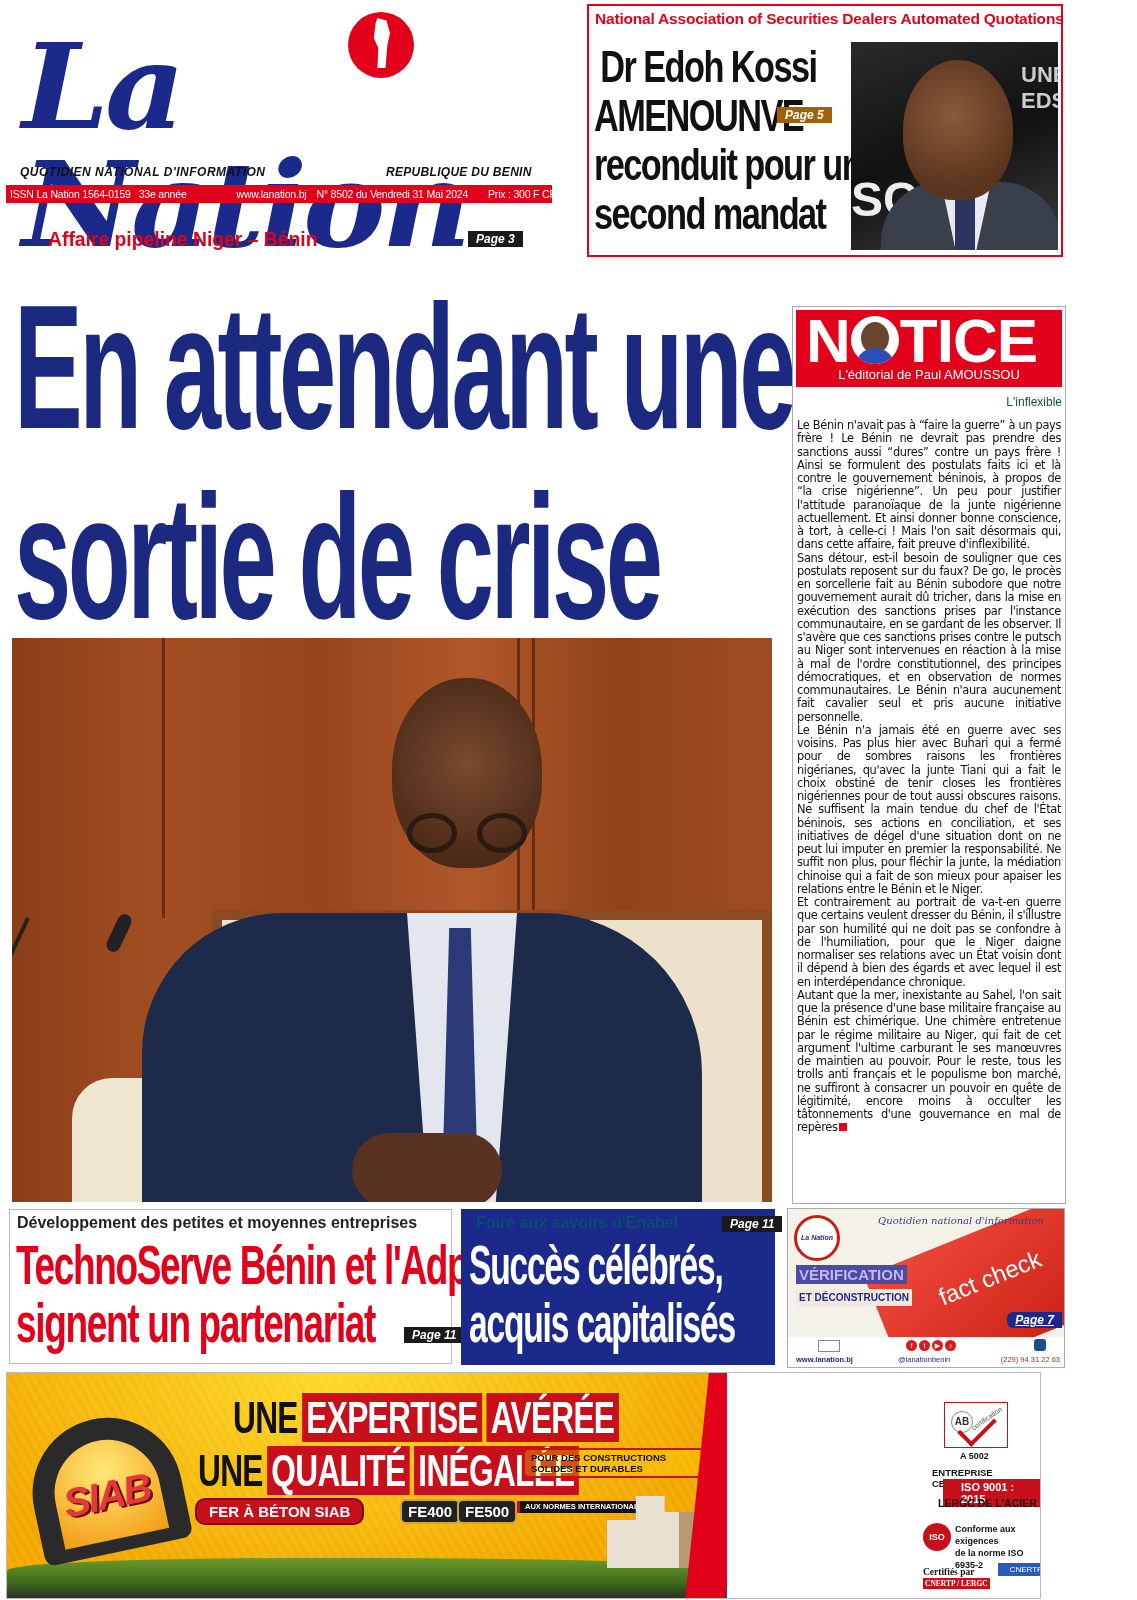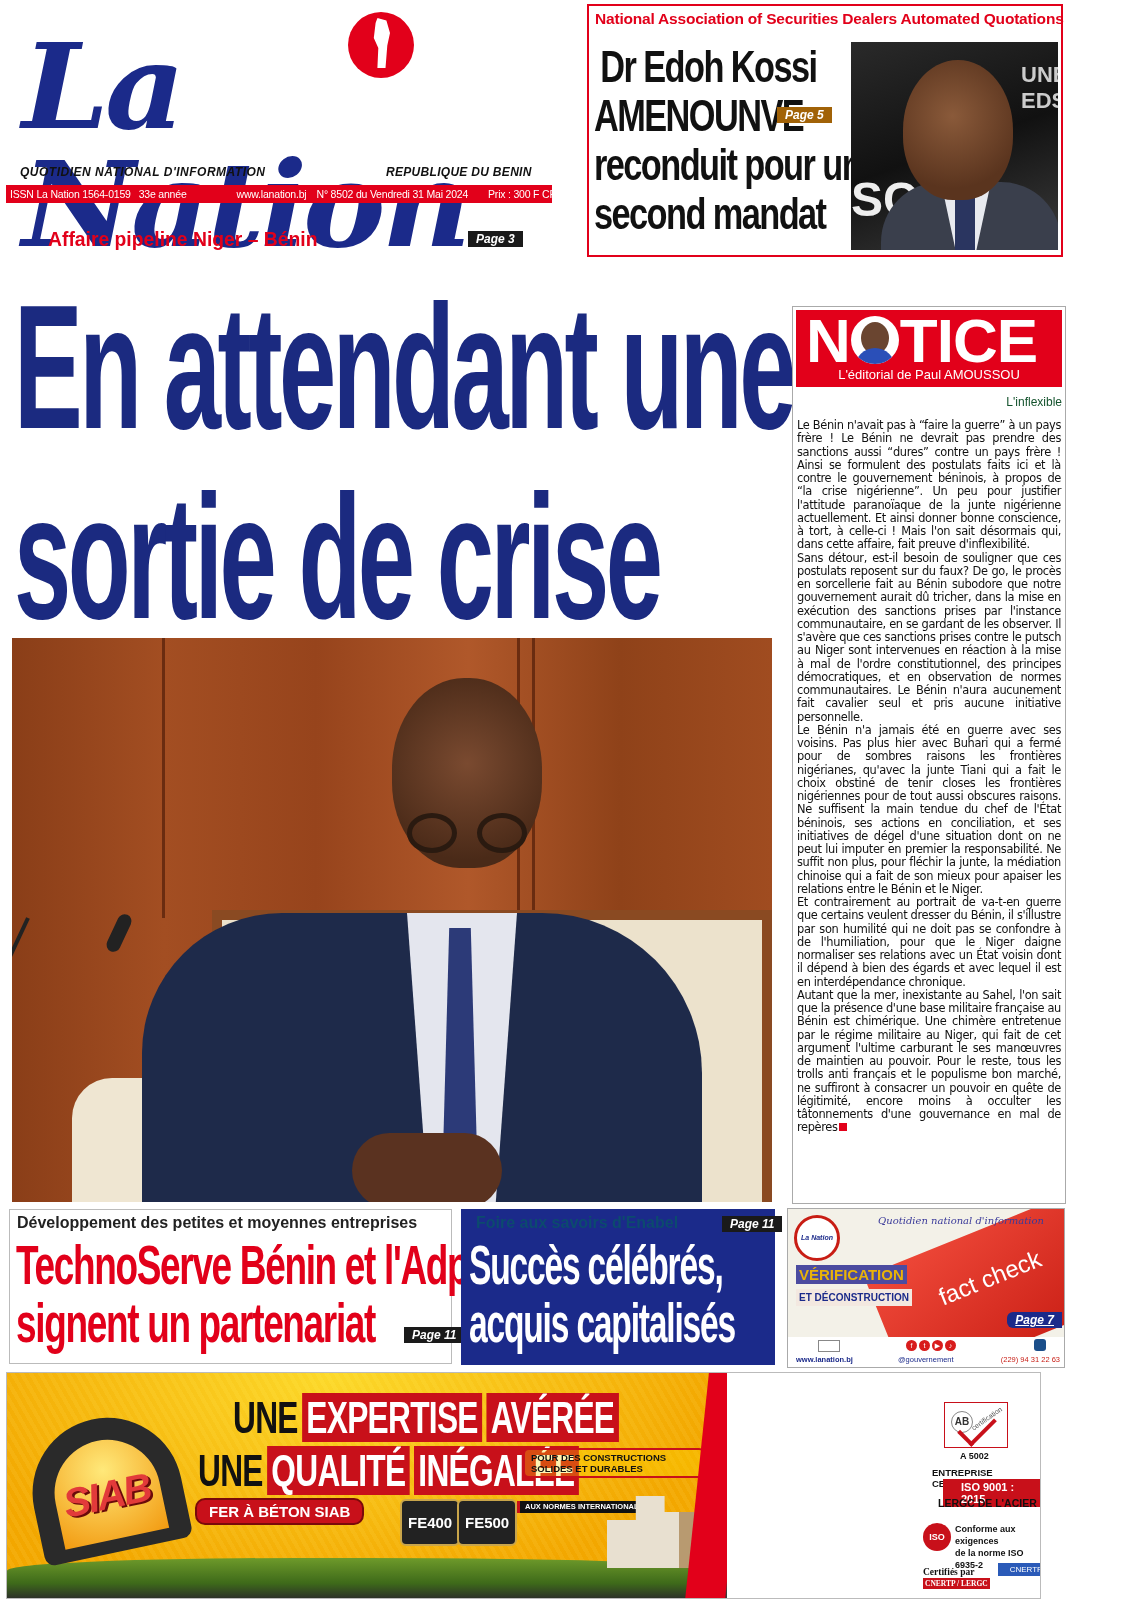--- a/index.html
+++ b/index.html
@@ -129,21 +129,21 @@
     left: 469px; top: 1236px; color: #fff; font-weight: bold; font-size: 56px; line-height: 58px;
     letter-spacing: -2px; transform: scaleX(0.6); transform-origin: left top; white-space: nowrap;
   }
   .b2-head .line { display: block; }
 
   .fc-box { left: 787px; top: 1208px; width: 278px; height: 160px; border: 1px solid #aaa; background: #f3f1e8; overflow: hidden; }
   .fc-key { position: absolute; left: 90px; top: 20px; width: 230px; height: 120px; background: linear-gradient(160deg, #f04a3a, #c81d14); border-radius: 10px; transform: rotate(-22deg); }
   .fc-key-text { position: absolute; left: 148px; top: 55px; font-size: 24px; color: #fff; transform: rotate(-22deg); white-space: nowrap; }
   .fc-logo { position: absolute; left: 6px; top: 6px; width: 46px; height: 46px; border-radius: 50%; border: 3px solid #c81d14; background: #fff; font-size: 7px; text-align: center; line-height: 40px; color: #1b2a8a; font-style: italic; font-weight: bold; }
   .fc-qni { position: absolute; left: 90px; top: 6px; font-size: 10px; font-style: italic; color: #3a3a9a; font-family: "DejaVu Serif", serif; }
-  .fc-verif { position: absolute; left: 8px; top: 56px; background: #4b4ba0; color: #eab308; font-size: 15px; font-weight: bold; padding: 1px 3px; }
+  .fc-verif { position: absolute; left: 8px; top: 56px; background: #4b4ba0; color: #c4b5fd; font-size: 15px; font-weight: bold; padding: 1px 3px; }
   .fc-decon { position: absolute; left: 8px; top: 80px; background: #f3e8e0; color: #1b2a8a; font-size: 10px; font-weight: bold; padding: 3px 3px; }
   .fc-page { position: absolute; right: 2px; top: 103px; text-decoration: underline; }
   .fc-foot { position: absolute; left: 0; top: 128px; width: 100%; height: 32px; background: #fff; }
   .fc-web { position: absolute; left: 8px; top: 18px; font-size: 7.5px; font-weight: bold; color: #1b2a8a; }
   .fc-social { position: absolute; left: 110px; top: 18px; font-size: 7.5px; color: #1b2a8a; }
   .fc-icons { position: absolute; left: 118px; top: 3px; display: flex; gap: 2px; }
   .fc-icons span { width: 11px; height: 11px; border-radius: 50%; background: #d81c1c; color: #fff; font-size: 7px; line-height: 11px; text-align: center; }
   .fc-phone { position: absolute; right: 4px; top: 18px; font-size: 7.5px; color: #c81d14; }
   .fc-device { position: absolute; left: 30px; top: 3px; width: 22px; height: 12px; border: 1px solid #888; }
   .fc-phone-icon { position: absolute; right: 18px; top: 2px; width: 12px; height: 12px; border-radius: 3px; background: #1b4f8a; }
@@ -158,21 +158,21 @@
   .ad-white { position: absolute; left: 720px; top: 0; width: 315px; height: 227px; background: #fff; }
   .siab-gear { position: absolute; left: 24px; top: 45px; width: 150px; height: 135px; background: #2a2a2a; border-radius: 75px 75px 10px 10px; transform: rotate(-12deg); }
   .siab-gear::before { content: ""; position: absolute; left: 22px; top: 22px; width: 106px; height: 100px; border-radius: 53px 53px 0 0; background: radial-gradient(circle at 50% 30%, #ffe97a, #f29a10); }
   .siab-logo-text { position: absolute; left: 56px; top: 100px; font-size: 40px; font-weight: bold; font-style: italic; color: #e23a3a; transform: rotate(-12deg); text-shadow: 2px 2px 0 #6a0a0a; letter-spacing: -2px; }
   .ad-line1 { position: absolute; left: 226px; top: 22px; font-weight: bold; font-size: 44px; line-height: 46px; transform: scaleX(0.72); transform-origin: left top; white-space: nowrap; letter-spacing: -1px; }
   .ad-line2 { position: absolute; left: 191px; top: 75px; font-weight: bold; font-size: 44px; line-height: 46px; transform: scaleX(0.72); transform-origin: left top; white-space: nowrap; letter-spacing: -1px; }
   .ad-black { color: #111; }
   .ad-redbox { background: #c8101a; color: #fff; padding: 0 6px; margin-left: 6px; }
   .ad-pour { position: absolute; left: 516px; top: 75px; width: 182px; font-size: 9.5px; font-weight: bold; color: #111; border: 2px solid #c8101a; border-radius: 6px; padding: 2px 6px; background: rgba(255,220,0,0.3); line-height: 11px; }
   .ad-fer { position: absolute; left: 188px; top: 125px; background: #c8101a; color: #fff; font-size: 15px; font-weight: bold; padding: 3px 12px; border-radius: 10px; border: 2px solid #7a0a0a; }
-  .ad-fe { position: absolute; top: 126px; background: #222; color: #fff; font-size: 15px; font-weight: bold; padding: 13px 6px; border-radius: 6px; border: 2px solid #c9a54a; }
+  .ad-fe { position: absolute; top: 126px; background: #222; color: #fff; font-size: 15px; font-weight: bold; padding: 2px 6px; border-radius: 6px; border: 2px solid #c9a54a; }
   .ad-fe400 { left: 393px; }
   .ad-fe500 { left: 450px; }
   .ad-normes { position: absolute; left: 510px; top: 128px; background: #111; color: #fff; font-size: 7.5px; font-weight: bold; padding: 2px 5px; line-height: 8px; border-left: 3px solid #c8101a; }
   .ad-bars { position: absolute; left: 700px; top: 20px; width: 80px; height: 207px; }
   .ad-bar { position: absolute; bottom: 0; border-radius: 8px 8px 0 0; background: linear-gradient(90deg, #333, #888 45%, #222); }
   .ad-bar-text { position: absolute; left: 712px; top: 120px; font-size: 24px; font-weight: bold; color: #fff; transform: rotate(-90deg); transform-origin: left top; }
   .ad-city { position: absolute; left: 600px; top: 115px; width: 360px; height: 80px; background: linear-gradient(90deg, #e8e0d0 0 20%, #b89a70 20% 30%, #d8d0c0 30% 50%, #8a8a8a 50% 55%, #e0d8c8 55% 100%); clip-path: polygon(0 40%, 8% 40%, 8% 10%, 16% 10%, 16% 30%, 28% 30%, 28% 0, 38% 0, 38% 35%, 60% 35%, 60% 15%, 70% 15%, 70% 40%, 85% 40%, 85% 20%, 95% 20%, 95% 50%, 100% 50%, 100% 100%, 0 100%); }
   .ad-nc { position: absolute; left: 885px; top: 20px; font-size: 5px; color: #333; transform: rotate(-90deg); transform-origin: left top; white-space: nowrap; }
   .ab-cert { position: absolute; left: 937px; top: 29px; width: 64px; height: 46px; border: 1px solid #c8101a; background: #fff; }
   .ab-cert .ab { position: absolute; left: 6px; top: 8px; font-size: 14px; font-weight: bold; color: #333; border: 1px solid #888; border-radius: 50%; width: 22px; height: 22px; line-height: 20px; text-align: center; font-size: 10px; }
@@ -297,21 +297,21 @@
   <div class="fc-page page-tag navy">Page 7</div>
   <div class="fc-foot">
     <div class="fc-device"></div>
     <div class="fc-web">www.lanation.bj</div>
     <div class="fc-icons">
       <span>f</span>
       <span>t</span>
       <span>▶</span>
       <span>♪</span>
     </div>
-    <div class="fc-social">@gouvernement</div>
+    <div class="fc-social">@lanationbenin</div>
     <div class="fc-phone-icon"></div>
     <div class="fc-phone">(229) 94 31 22 63</div>
   </div>
 </div>
 
 <div class="abs ad">
   <div class="ad-bg"></div>
   <div class="ad-bg2"></div>
   <div class="ad-trees"></div>
   <div class="siab-gear"></div>

